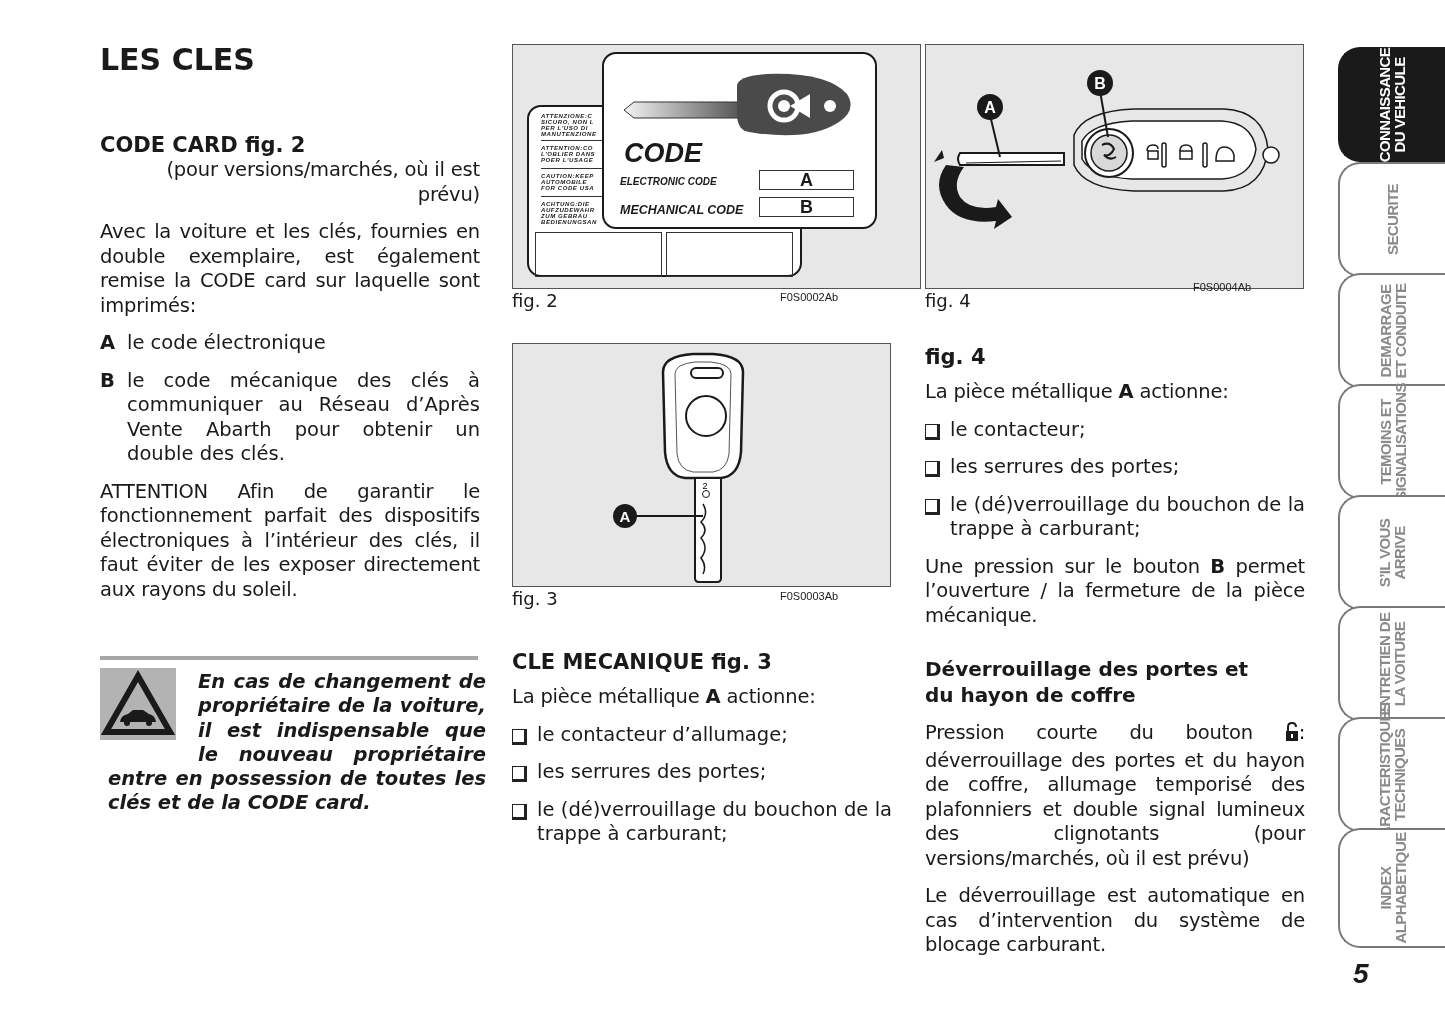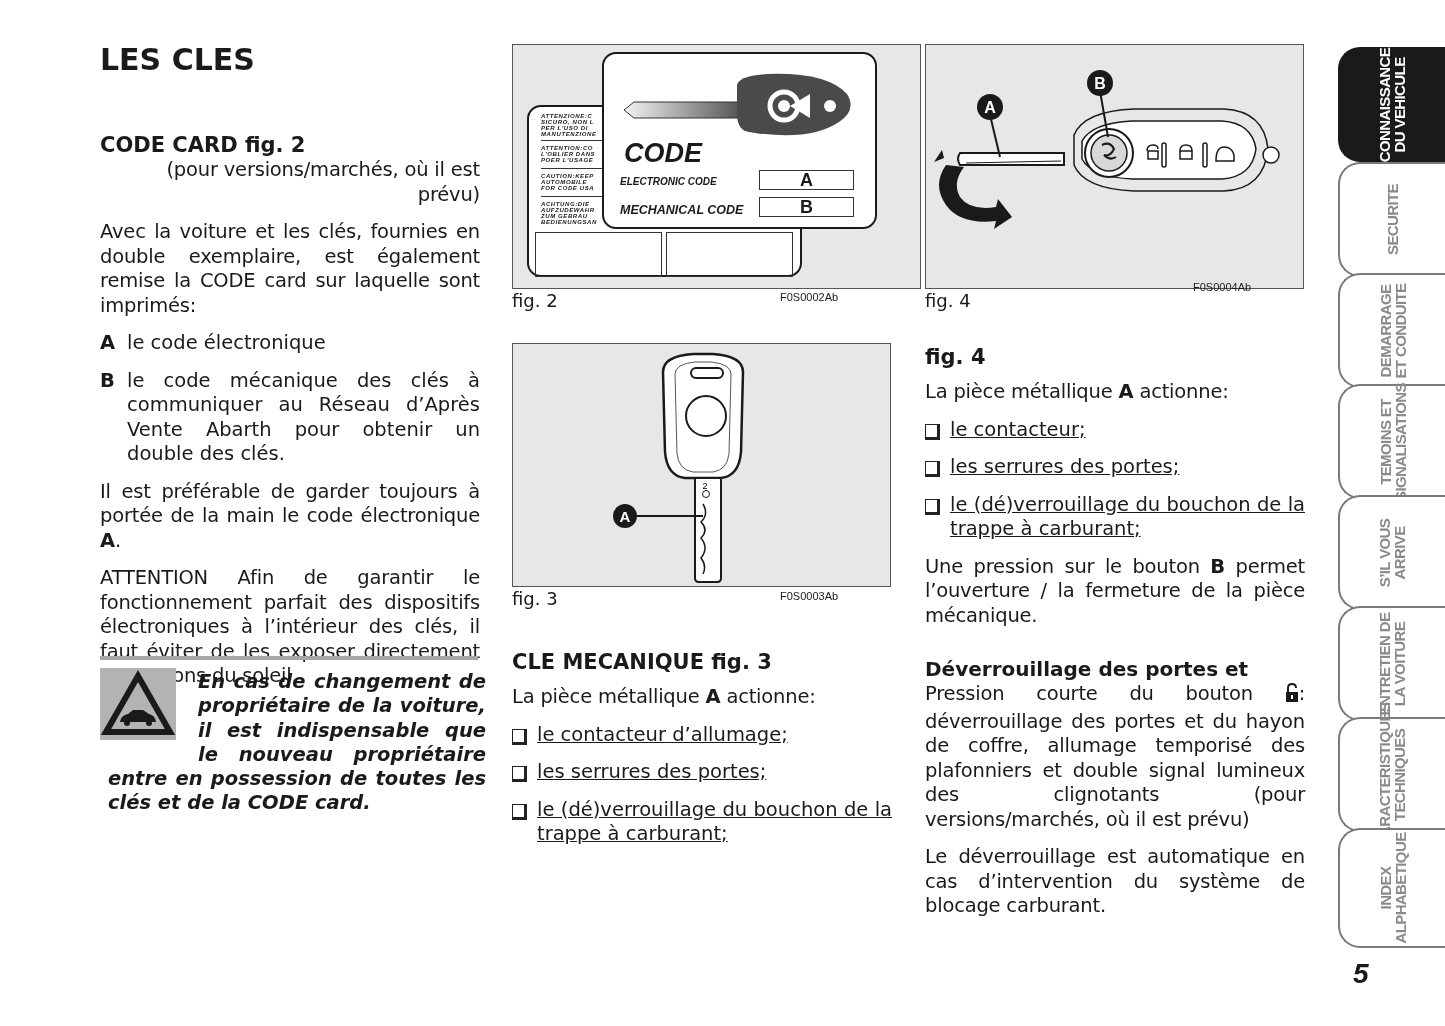--- a/index.html
+++ b/index.html
@@ -13,21 +13,21 @@
 
   .p { font-size: 19.5px; line-height: 24.5px; text-align: justify; margin-bottom: 13px; letter-spacing: -0.2px; }
   .h-main { font-size: 30px; font-weight: bold; letter-spacing: 0px; position: absolute; top: 42px; left: 100px; }
   .h-sec { font-size: 21px; font-weight: bold; line-height: 26px; }
   .h-sub { font-size: 20px; font-weight: bold; line-height: 26px; }
 
   .li { display: flex; font-size: 19.5px; line-height: 24.5px; margin-bottom: 13px; }
   .li .mark { width: 27px; flex: none; font-weight: bold; }
   .li .txt { flex: 1; text-align: justify; }
 
-  .chk { display: flex; font-size: 19.5px; line-height: 24.5px; margin-bottom: 13px; text-decoration: underline; }
+  .chk { display: flex; font-size: 19.5px; line-height: 24.5px; margin-bottom: 13px; }
   .chk .box { flex: none; width: 25px; display: flex; align-items: center; padding-top: 3px; align-self: flex-start; }
   .chk .box span { display: inline-block; width: 15px; height: 16px; border: 1.5px solid #222; border-right-width: 3px; border-bottom-width: 3px; margin-top: 3px; }
   .chk .txt { flex: 1; text-align: justify; }
 
   .fig { position: absolute; background: #e6e7e6; border: 1.5px solid #555; overflow: hidden; }
   .figcap { position: absolute; font-size: 18px; }
   .figcode { position: absolute; font-size: 11px; text-align: left; font-family: "Liberation Sans", sans-serif; }
 
   .warn-rule { position: absolute; left: 100px; top: 656px; width: 378px; height: 4px; background: #a6a6a6; }
   .warn-icon { position: absolute; left: 100px; top: 668px; width: 76px; height: 72px; background: #b3b3b3; }
@@ -51,21 +51,20 @@
   <div class="p" style="text-align:right;">(pour versions/marchés, où il est prévu)</div>
   <div class="p">Avec la voiture et les clés, fournies en double exemplaire, est également remise la CODE card sur laquelle sont imprimés:</div>
   <div class="li">
     <span class="mark">A</span>
     <span class="txt">le code électronique</span>
   </div>
   <div class="li">
     <span class="mark">B</span>
     <span class="txt">le code mécanique des clés à communiquer au Réseau d’Après Vente Abarth pour obtenir un double des clés.</span>
   </div>
-  <div class="p"><span>Il est préférable de garder toujours à portée de la main le code électronique </span><b>A</b><span>.</span></div>
   <div class="p">ATTENTION Afin de garantir le fonctionnement parfait des dispositifs électroniques à l’intérieur des clés, il faut éviter de les exposer directement aux rayons du soleil.</div>
 </div>
 
 <div class="warn-rule"></div>
 <div class="warn-icon">
   <svg width="76" height="72" viewBox="0 0 76 72">
     <polygon points="38,8 70,64 6,64" fill="none" stroke="#1a1a1a" stroke-width="6" stroke-linejoin="miter"></polygon>
     <g fill="#1a1a1a">
       <path d="M20 54 q1 -7 8 -8 l5 -4 h10 l6 4 q6 1 7 8 z"></path>
       <circle cx="27" cy="55" r="3"></circle>
@@ -225,20 +224,21 @@
     </div>
   <div class="chk">
       <span class="box">
         <span></span>
       </span>
       <span class="txt">le (dé)verrouillage du bouchon de la trappe à carburant;</span>
     </div>
   <div class="p" style="margin-bottom:28px;"><span>Une pression sur le bouton </span><b>B</b><span> permet l’ouverture / la fermeture de la pièce mécanique.</span></div>
 
   <div class="h-sub">Déverrouillage des portes et</div>
+  <div class="h-sub" style="margin-bottom:13px;">du hayon de coffre</div>
   <div class="p"><span>Pression courte du bouton </span><span style="display:inline-block; vertical-align:-3px;"><svg width="14" height="20" viewBox="0 0 14 20">
           <path d="M3 9 v-4 q0 -4 4 -4 q4 0 4 4" fill="none" stroke="#1a1a1a" stroke-width="2"></path>
           <rect x="1" y="9" width="12" height="10" fill="#1a1a1a"></rect>
           <rect x="6" y="12" width="2" height="4" fill="#fff"></rect>
         </svg></span><span>: déverrouillage des portes et du hayon de coffre, allumage temporisé des plafonniers et double signal lumineux des clignotants (pour versions/marchés, où il est prévu)</span></div>
   <div class="p">Le déverrouillage est automatique en cas d’intervention du système de blocage carburant.</div>
 </div>
 
 <div class="tabs">
   <div class="tab active" style="top:0; height:115px;">

